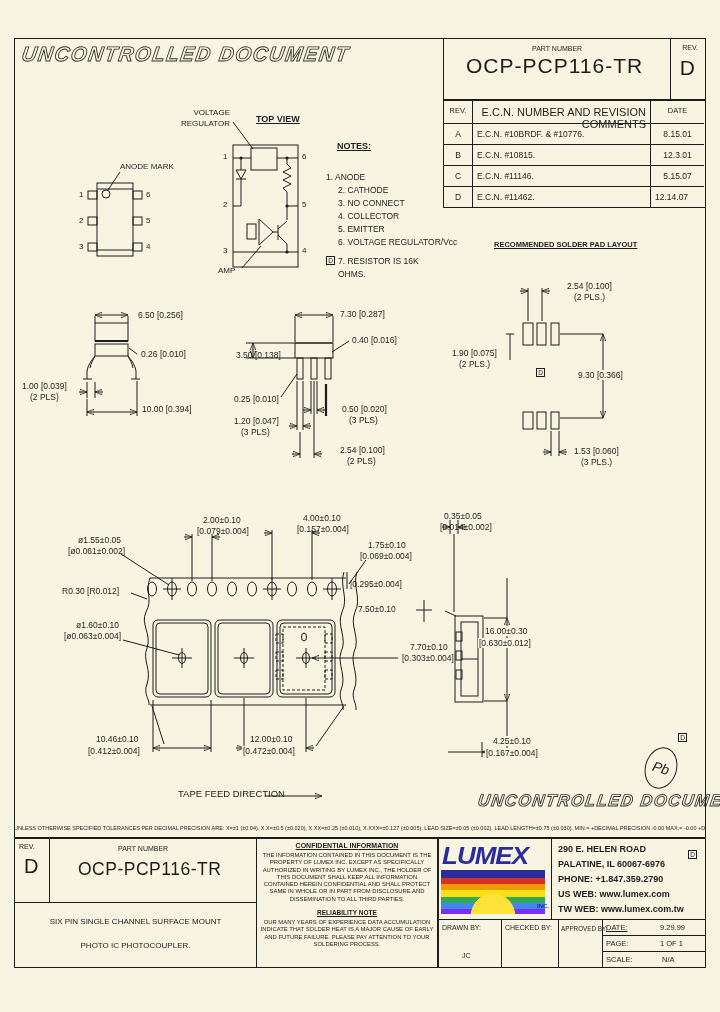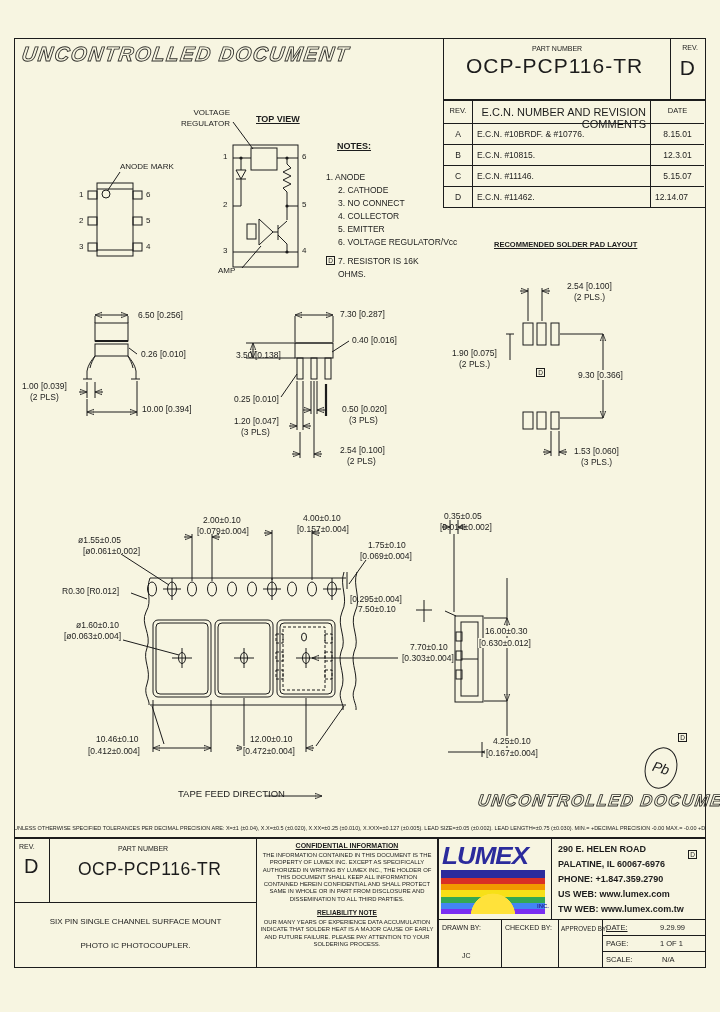--- a/index.html
+++ b/index.html
@@ -356,34 +356,34 @@
   <div class="lbl" style="left:236px;top:350px;">3.50 [0.138]</div>
   <div class="lbl" style="left:234px;top:394px;">0.25 [0.010]</div>
   <div class="lbl" style="left:234px;top:416px;">1.20 [0.047]</div>
   <div class="lbl" style="left:241px;top:427px;">(3 PLS)</div>
   <div class="lbl" style="left:342px;top:404px;">0.50 [0.020]</div>
   <div class="lbl" style="left:349px;top:415px;">(3 PLS)</div>
   <div class="lbl" style="left:340px;top:445px;">2.54 [0.100]</div>
   <div class="lbl" style="left:347px;top:456px;">(2 PLS)</div>
 
   <div class="lbl" style="left:78px;top:535px;">ø1.55±0.05</div>
-  <div class="lbl" style="left:68px;top:546px;margin-left:15px;">[ø0.061±0.002]</div>
+  <div class="lbl" style="left:68px;top:546px;">[ø0.061±0.002]</div>
   <div class="lbl" style="left:62px;top:586px;">R0.30 [R0.012]</div>
   <div class="lbl" style="left:76px;top:620px;">ø1.60±0.10</div>
   <div class="lbl" style="left:64px;top:631px;">[ø0.063±0.004]</div>
   <div class="lbl" style="left:203px;top:515px;">2.00±0.10</div>
   <div class="lbl" style="left:197px;top:526px;">[0.079±0.004]</div>
   <div class="lbl" style="left:303px;top:513px;">4.00±0.10</div>
   <div class="lbl" style="left:297px;top:524px;">[0.157±0.004]</div>
   <div class="lbl" style="left:368px;top:540px;">1.75±0.10</div>
   <div class="lbl" style="left:360px;top:551px;">[0.069±0.004]</div>
   <div class="lbl" style="left:444px;top:511px;">0.35±0.05</div>
   <div class="lbl" style="left:440px;top:522px;">[0.014±0.002]</div>
   <div class="lbl" style="left:358px;top:604px;">7.50±0.10</div>
-  <div class="lbl" style="left:350px;top:594px;">[0.295±0.004]</div>
+  <div class="lbl" style="left:350px;top:579px;">[0.295±0.004]</div>
   <div class="lbl" style="left:410px;top:642px;">7.70±0.10</div>
   <div class="lbl" style="left:402px;top:653px;">[0.303±0.004]</div>
   <div class="lbl bgm" style="left:484px;top:626px;">16.00±0.30</div>
   <div class="lbl bgm" style="left:478px;top:638px;">[0.630±0.012]</div>
   <div class="lbl" style="left:96px;top:734px;">10.46±0.10</div>
   <div class="lbl" style="left:88px;top:746px;">[0.412±0.004]</div>
   <div class="lbl bgm" style="left:249px;top:734px;">12.00±0.10</div>
   <div class="lbl bgm" style="left:242px;top:746px;">[0.472±0.004]</div>
   <div class="lbl bgm" style="left:492px;top:736px;">4.25±0.10</div>
   <div class="lbl bgm" style="left:485px;top:748px;">[0.167±0.004]</div>

